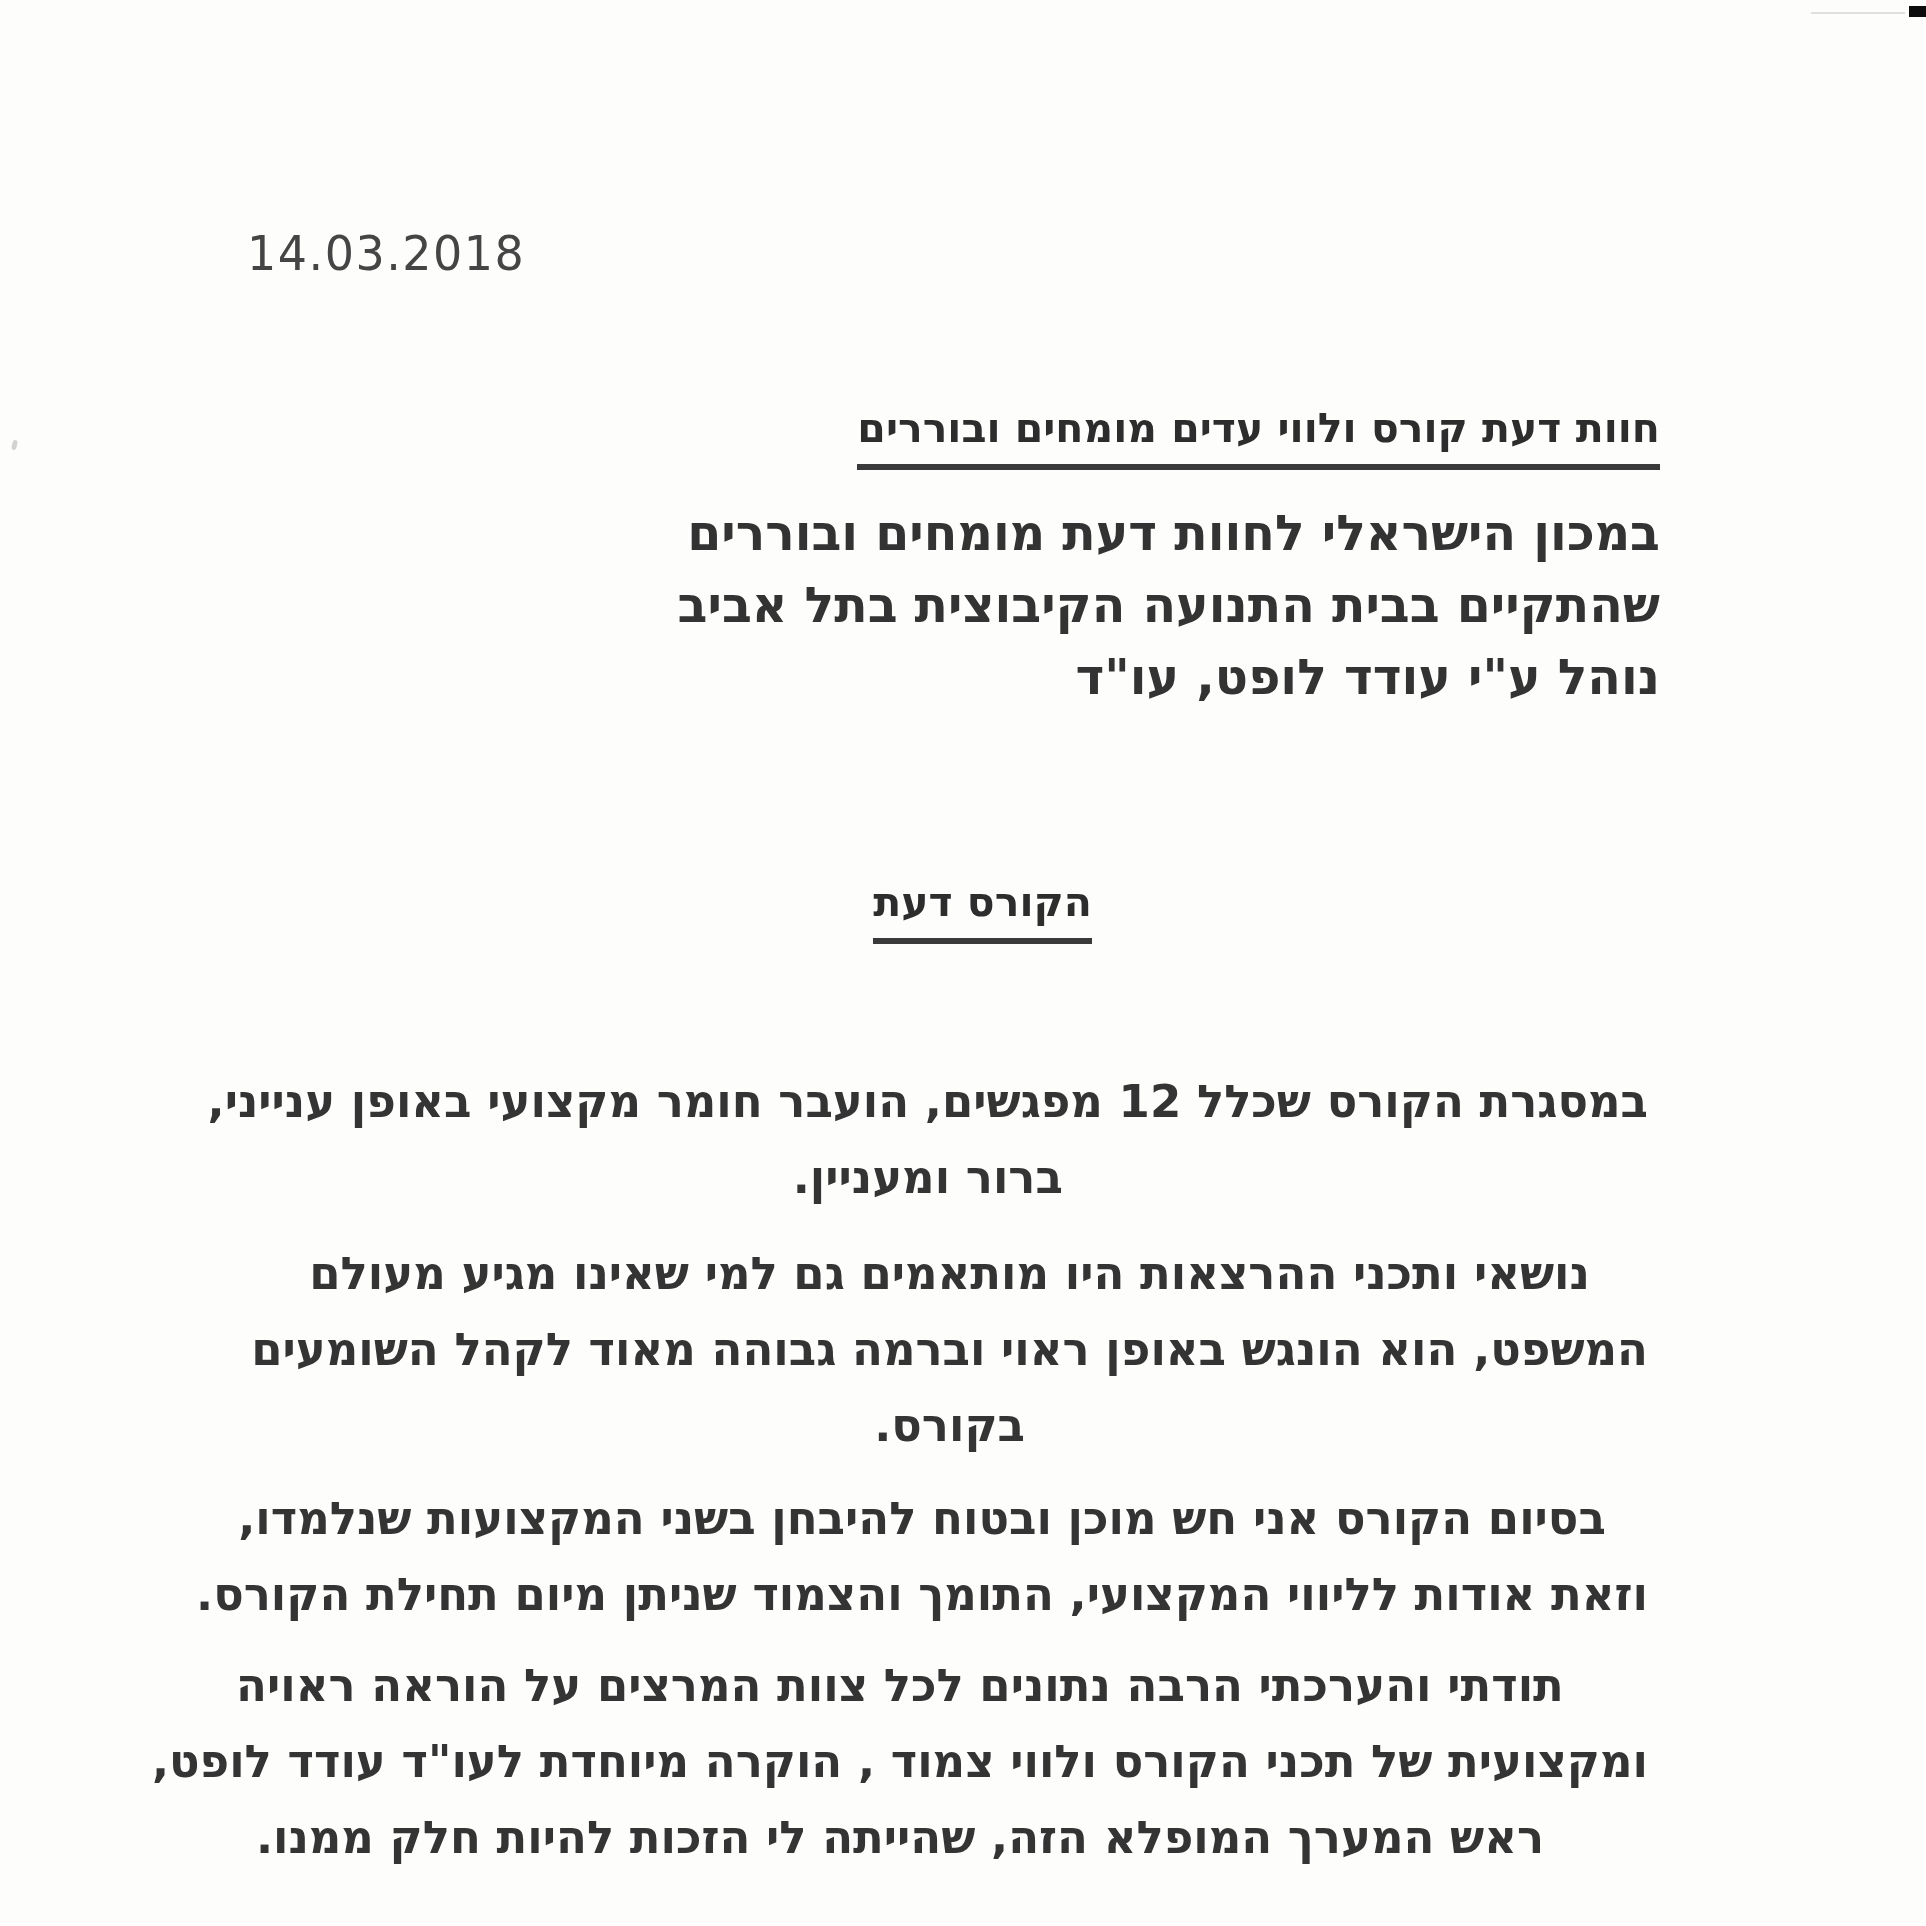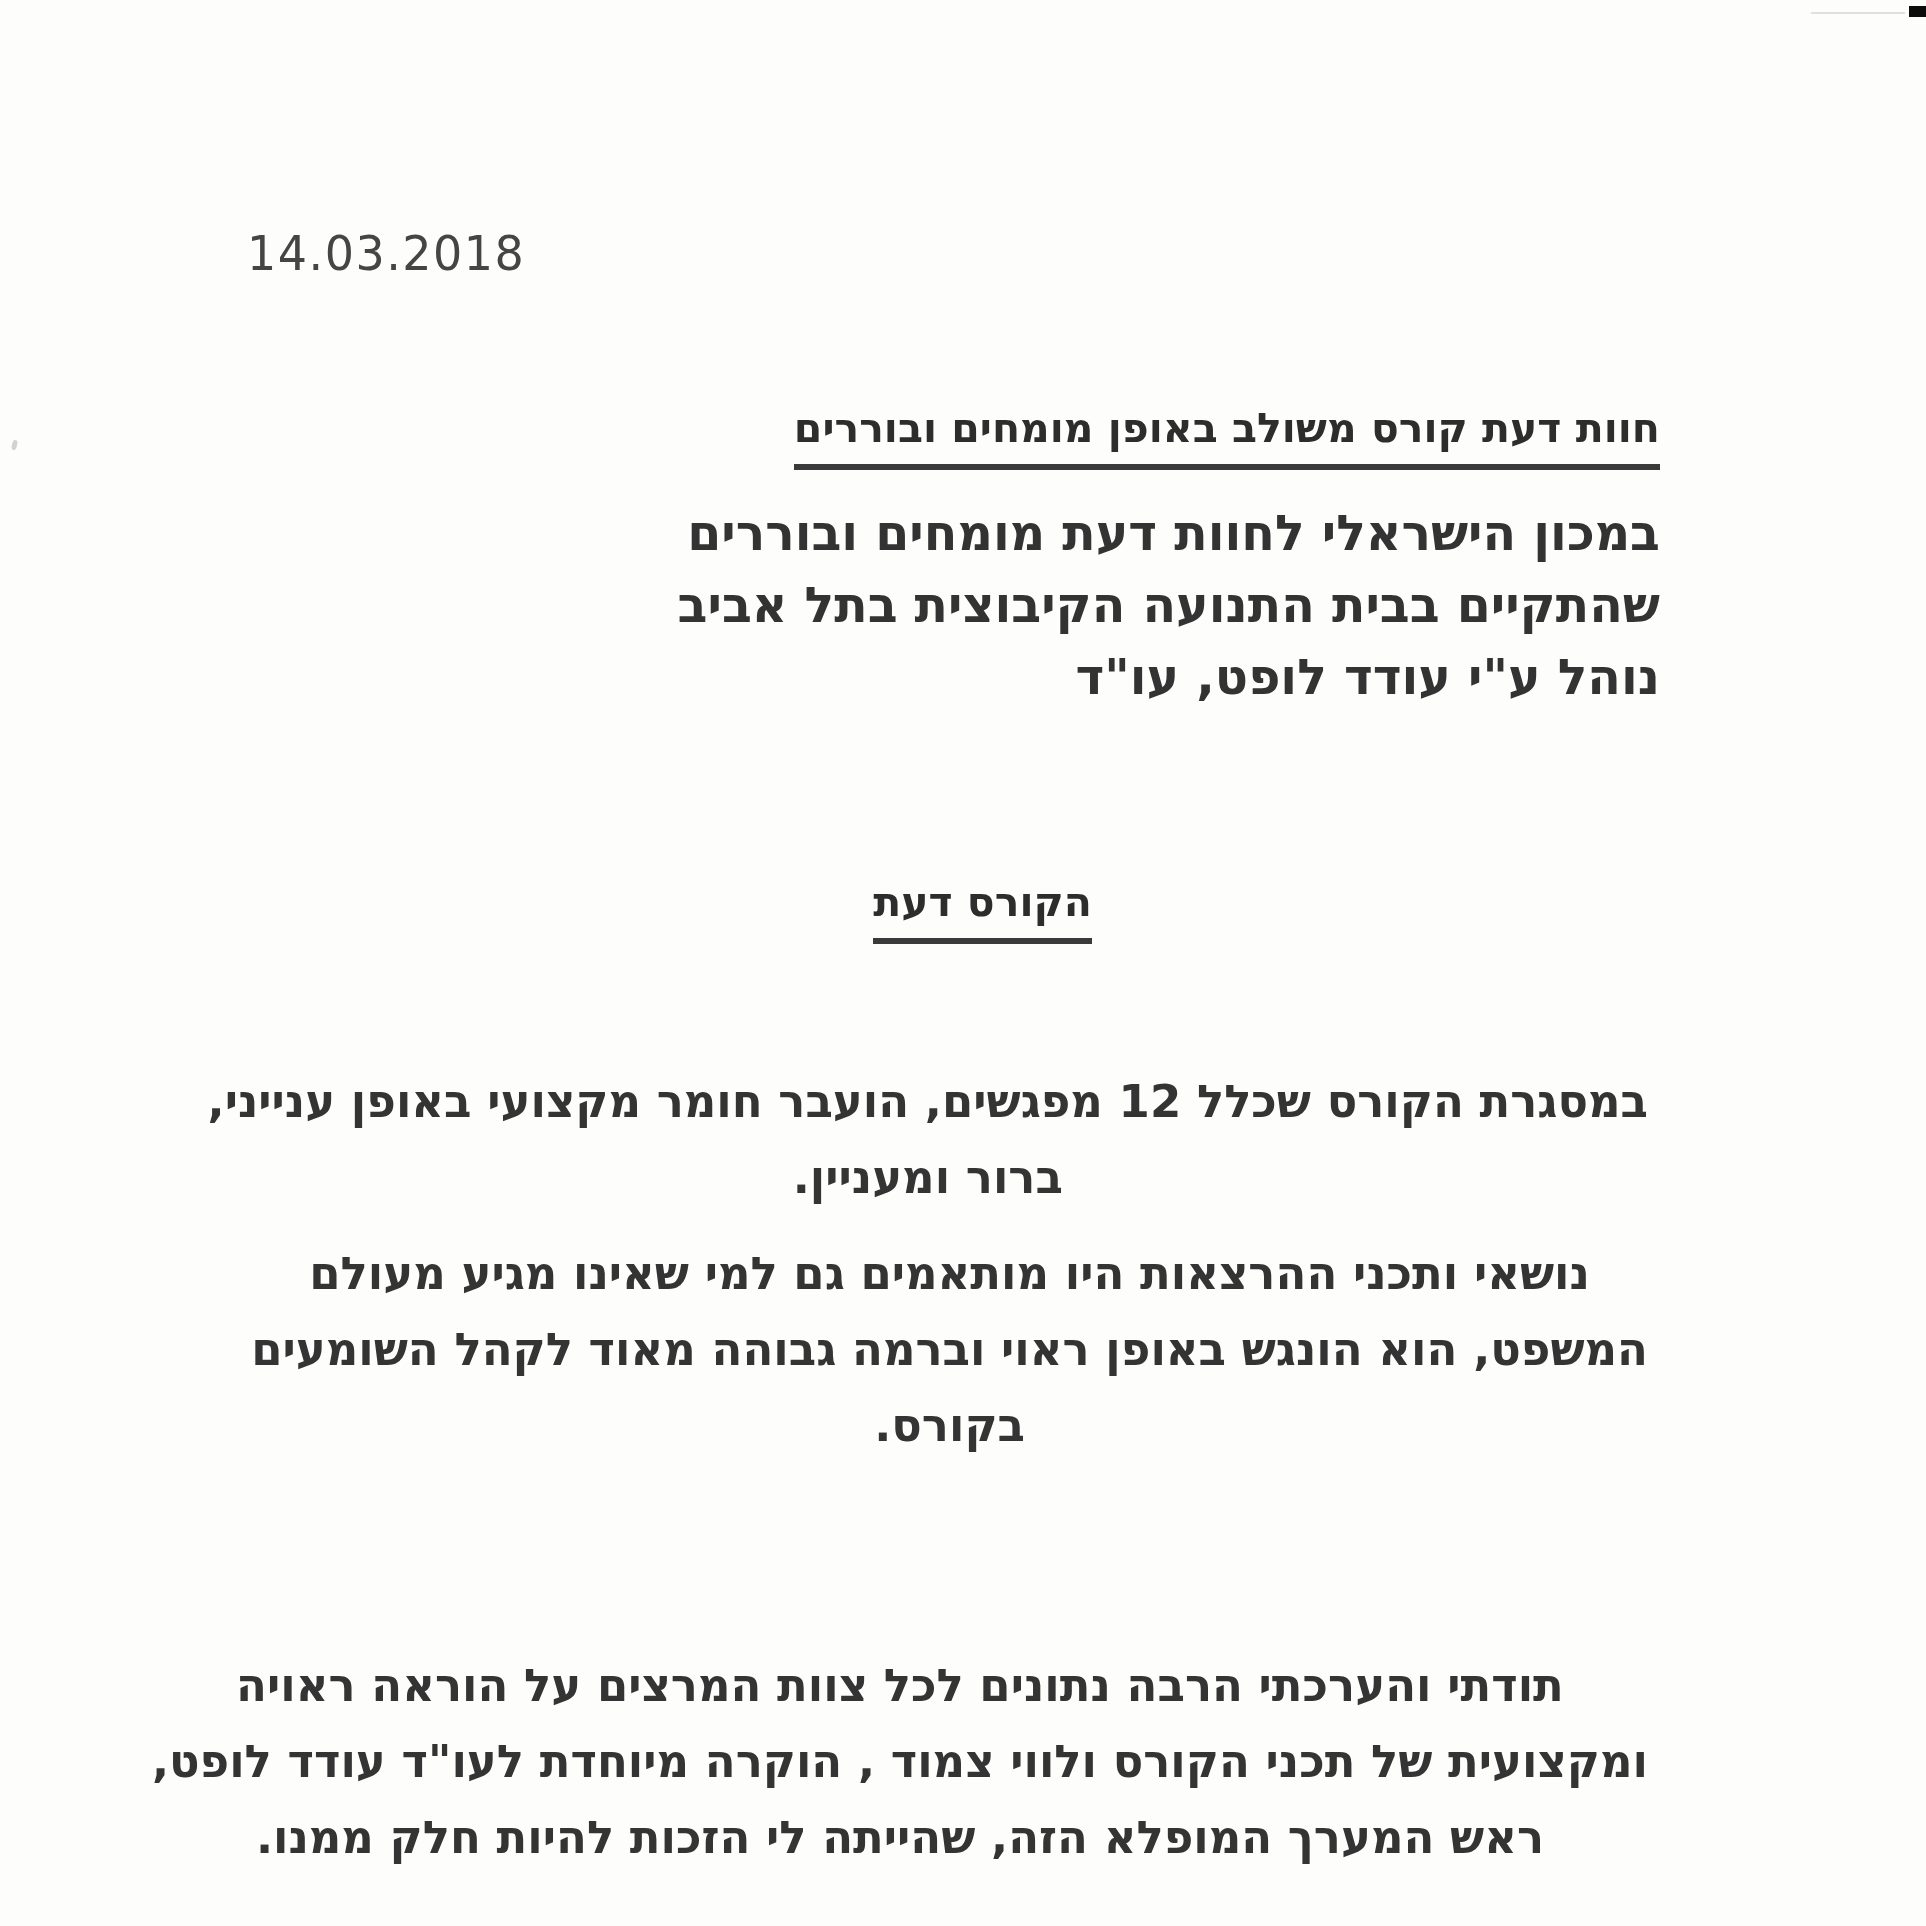--- a/index.html
+++ b/index.html
@@ -98,21 +98,21 @@
 
 <div id="page">
 
   <div class="abs corner-bar"></div>
   <div class="abs corner-smudge"></div>
   <div class="abs edge-speck-1"></div>
 
   <div class="abs txt date-stamp">14.03.2018</div>
 
   <div class="abs txt doc-title">
-    <span class="underline-thick">חוות דעת קורס משולב באופן מומחים ובוררים</span>
+    <span class="underline-thick">חוות דעת קורס ולווי עדים מומחים ובוררים</span>
   </div>
 
   <div class="abs txt intro-block">
     <div class="line">במכון הישראלי לחוות דעת מומחים ובוררים</div>
     <div class="line">שהתקיים בבית התנועה הקיבוצית בתל אביב</div>
     <div class="line">נוהל ע"י עודד לופט, עו"ד</div>
   </div>
 
   <div class="abs txt section-title-wrap">
     <span class="underline-thick">הקורס דעת</span>
@@ -122,20 +122,24 @@
     <div class="line">במסגרת הקורס שכלל 12 מפגשים, הועבר חומר מקצועי באופן ענייני,</div>
     <div class="line">ברור ומעניין.</div>
   </div>
 
   <div class="abs txt para p2">
     <div class="line">נושאי ותכני ההרצאות היו מותאמים גם למי שאינו מגיע מעולם</div>
     <div class="line">המשפט, הוא הונגש באופן ראוי וברמה גבוהה מאוד לקהל השומעים</div>
     <div class="line">בקורס.</div>
   </div>
 
+  <div class="abs txt para p3">
+    <div class="line">בסיום הקורס אני חש מוכן ובטוח להיבחן בשני המקצועות שנלמדו,</div>
+    <div class="line">וזאת אודות לליווי המקצועי, התומך והצמוד שניתן מיום תחילת הקורס.</div>
+  </div>
 
   <div class="abs txt para p4">
     <div class="line">תודתי והערכתי הרבה נתונים לכל צוות המרצים על הוראה ראויה</div>
     <div class="line">ומקצועית של תכני הקורס ולווי צמוד , הוקרה מיוחדת לעו"ד עודד לופט,</div>
     <div class="line">ראש המערך המופלא הזה, שהייתה לי הזכות להיות חלק ממנו.</div>
   </div>
 
 </div>
 
 

